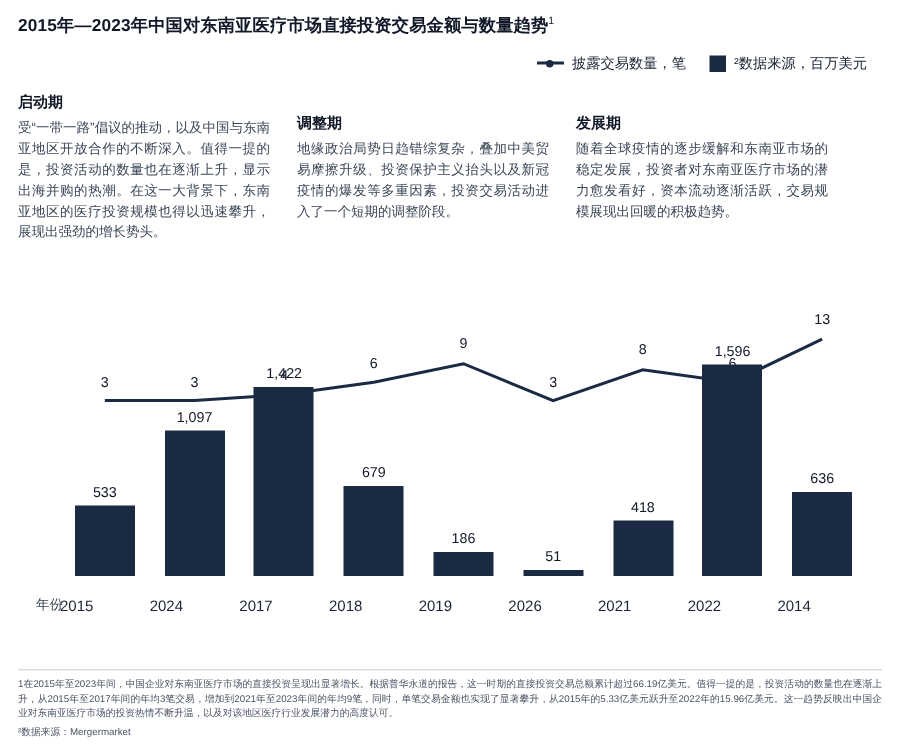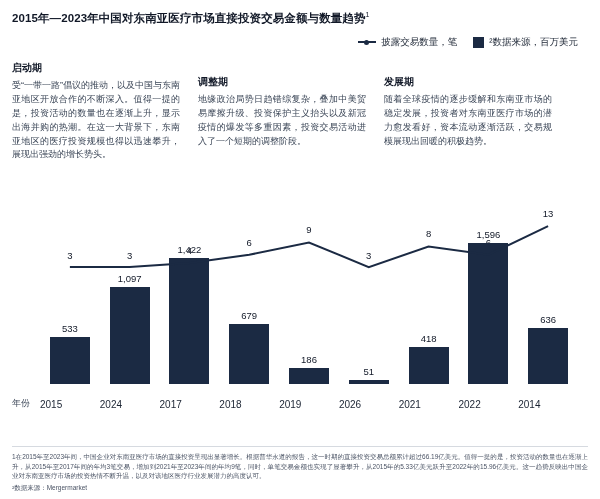--- a/index.html
+++ b/index.html
@@ -164,21 +164,21 @@
     justify-content: space-between;
   }
   .xaxis-cell {
     flex: 1 1 0;
     text-align: left;
     font-size: 10px;
     color: #1a2332;
   }
   .xaxis-label {
     position: absolute;
-    left: 0;
+    left: 12px;
     bottom: 6px;
     font-size: 9px;
     color: #3b4657;
   }
   .footnotes {
     position: absolute;
     left: 12px;
     right: 12px;
     bottom: 6px;
     border-top: 1px solid #d6dae0;

